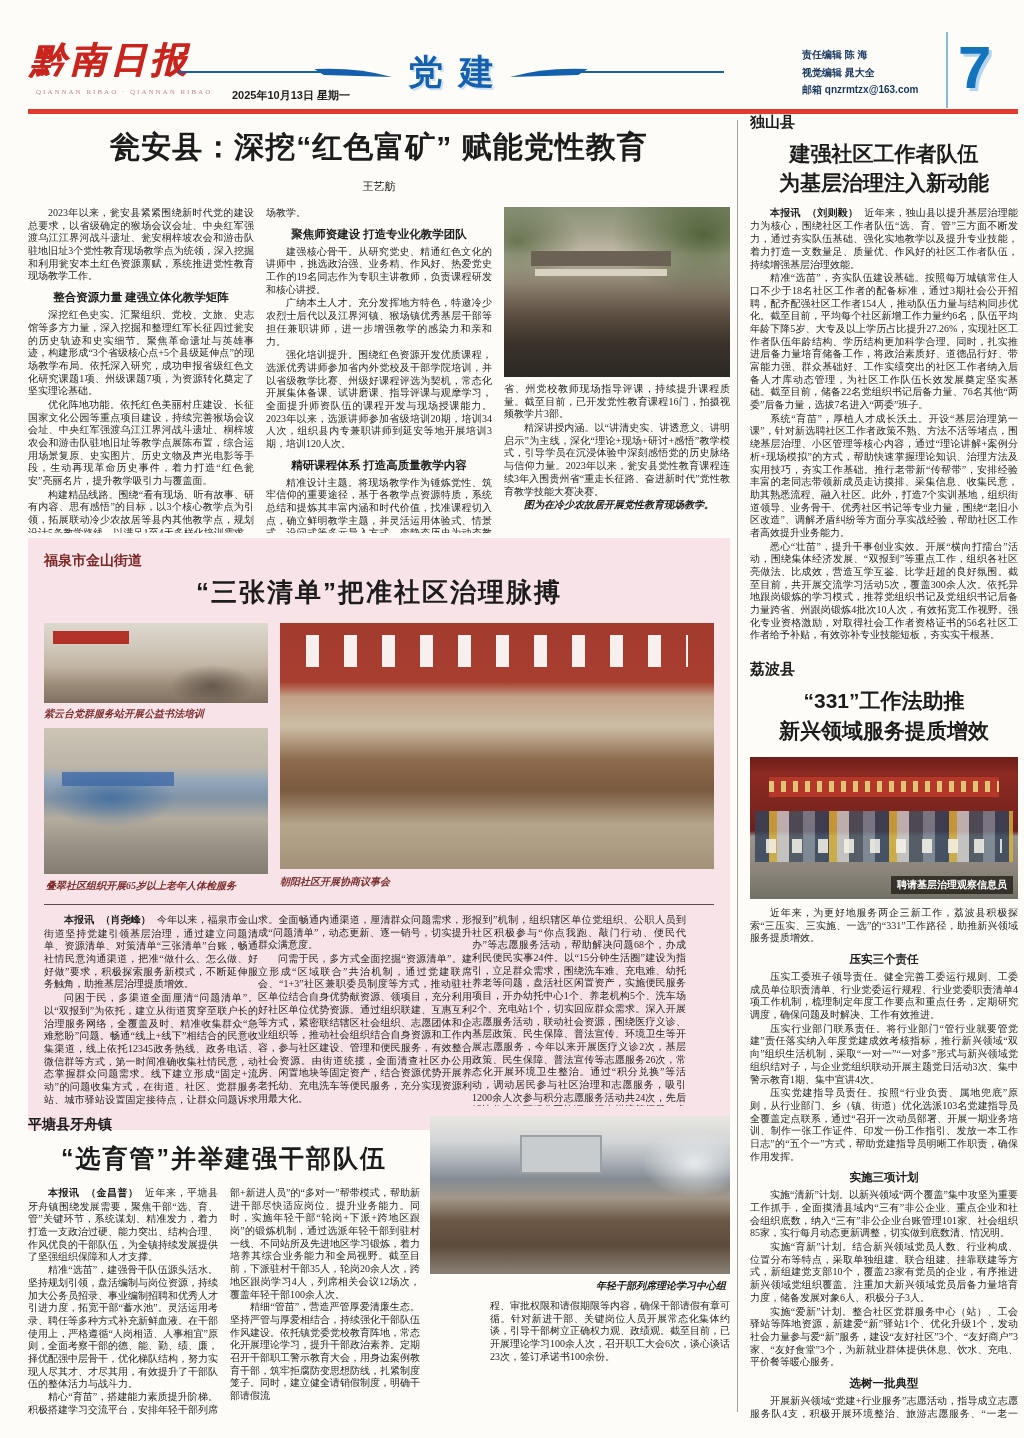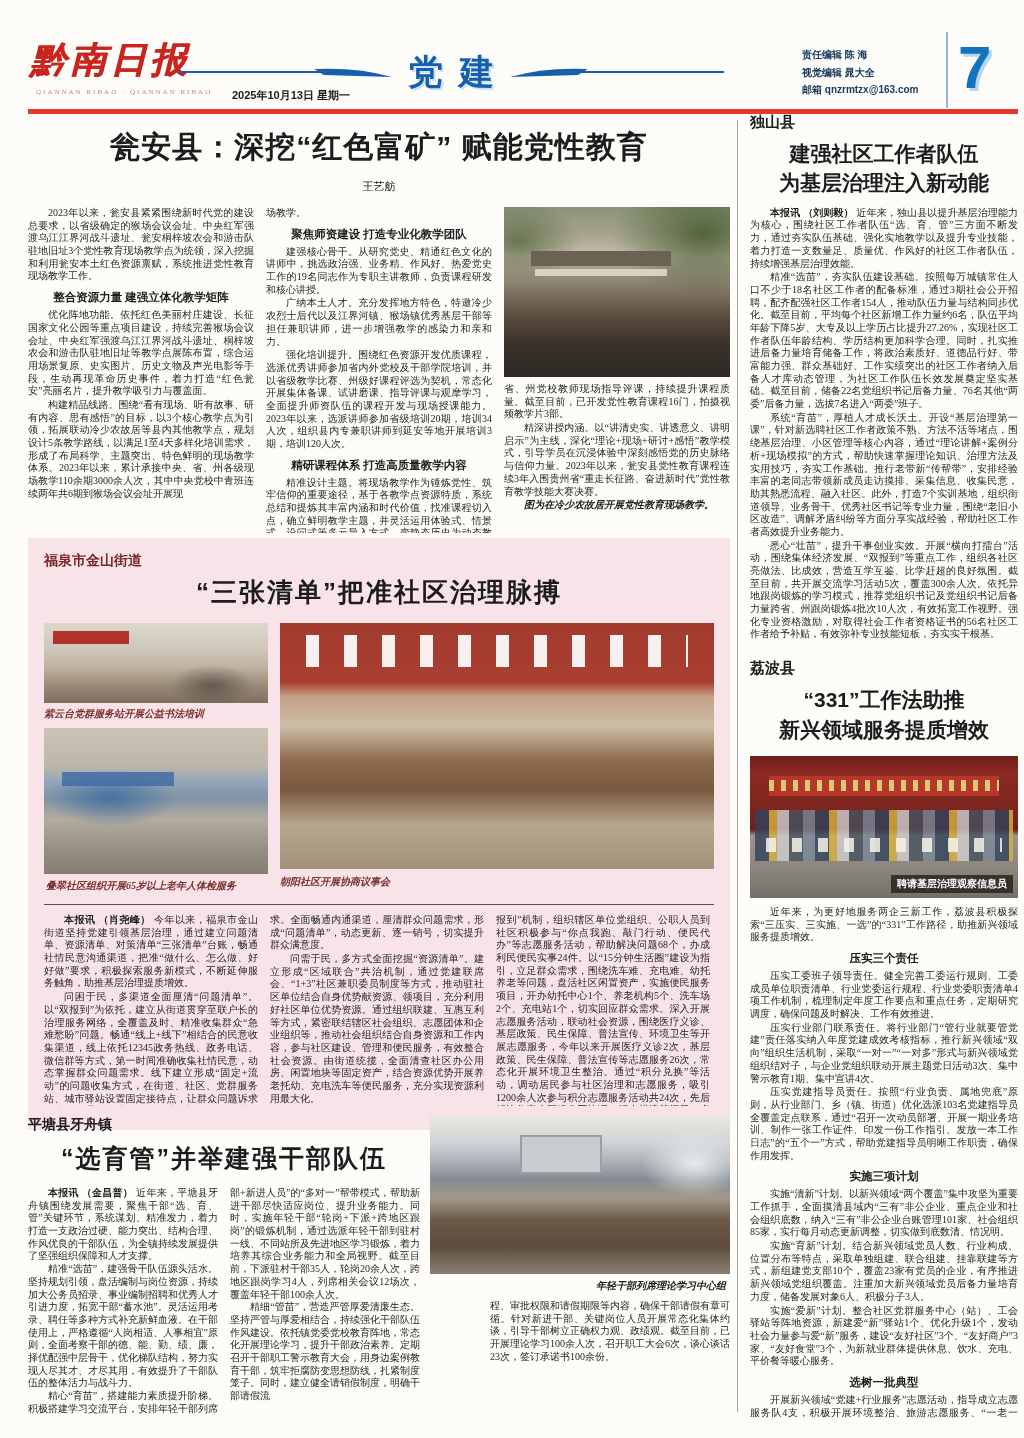--- a/index.html
+++ b/index.html
@@ -17,21 +17,21 @@
   .deco { flex:1; height:16px; }
   .editors { position:absolute; left:802px; top:46px; font-size:10px; font-weight:bold; color:#16365c; line-height:1.75; font-family:"Liberation Sans",sans-serif; }
   .pagenum-wrap { position:absolute; left:946px; top:32px; display:flex; align-items:flex-start; }
   .pn-line { width:2px; height:76px; background:#8cb8da; margin-right:10px; }
   .pn { font-size:60px; line-height:72px; font-weight:bold; color:#1473bd; font-family:"Liberation Sans",sans-serif; text-shadow:3px 3px 0 #b5d6ec; }
   .red-rule { position:absolute; left:28px; top:109px; width:990px; height:5px; background:#e23a2c; }
 
   
   .para { font-size:10px; line-height:1.27; text-align:justify; text-indent:2em; color:#1e1e1e; }
   .para.cont { text-indent:0; }
-  .para b.lead { font-family:Liberation Sans, sans-serif;margin-top:32px; }
+  .para b.lead { font-family:Liberation Mono, monospace;margin-top:32px; }
   .subhead { font-size:11.5px; font-weight:bold; text-align:center; margin:7px 0 4px; font-family:"Liberation Sans",sans-serif; }
   .kicker { font-size:14px; font-weight:bold; font-family:"Liberation Sans",sans-serif; }
   .cap { font-size:10px; font-weight:bold; font-style:italic; }
 
   
   .main-article { position:absolute; left:28px; top:120px; width:702px; height:412px; }
   .main-hl { font-size:30px; font-weight:bold; text-align:center; letter-spacing:1px; font-family:"Liberation Sans",sans-serif; margin-top:7px; }
   .main-byline { text-align:center; font-size:11px; margin-top:11px; }
   .main-cols { display:flex; gap:12px; margin-top:13px; }
   .main-col { width:226px; height:326px; overflow:hidden; }
@@ -85,21 +85,21 @@
   .fq-hl { font-size:26px; font-weight:bold; text-align:center; letter-spacing:2px; font-family:"Liberation Sans",sans-serif; margin:5px 0 13px; }
   .fq-photos { display:flex; gap:12px; }
   .fq-left { width:224px; }
   .fq-right { flex:1; }
   .fq-cap { color:#7d3030; }
   .fq-cap.r { text-align:left; }
   .fq-cap.a { margin:4px 2px 7px 0; }
   .fq-cap.b { margin:5px 0 0 2px; }
   .fq-cap.c { margin:6px 17px 0 0; }
   .fq-divider { border-top:1px solid #5f4a4a; margin:11px 0 9px; }
-  .fq-cols { display:flex; gap:12px; }
+  .fq-cols { display:flex; }
   .fq-col { width:214px; height:192px; overflow:hidden; }
   .fq-col .para { margin-bottom:1px; }
 
   
   .vrule { position:absolute; left:737px; top:120px; width:1px; height:1292px; background:#a8a39e; }
   .right-col { position:absolute; left:750px; top:113px; width:268px; height:1305px; overflow:hidden; }
   .rc-hl { font-size:21px; font-weight:bold; text-align:center; line-height:1.4; font-family:"Liberation Sans",sans-serif; margin:7px 0 9px; }
   .right-col .para { margin-bottom:1px; }
   .rc-gap { height:17px; }
 
@@ -149,20 +149,21 @@
 
   <div class="red-rule"></div>
 
   <div class="main-article">
     <h1 class="main-hl">瓮安县：深挖“红色富矿” 赋能党性教育</h1>
     <div class="main-byline">王艺舫</div>
     <div class="main-cols">
       <div class="main-col">
         <p class="para">2023年以来，瓮安县紧紧围绕新时代党的建设总要求，以省级确定的猴场会议会址、中央红军强渡乌江江界河战斗遗址、瓮安桐梓坡农会和游击队驻地旧址3个党性教育现场教学点为统领，深入挖掘和利用瓮安本土红色资源禀赋，系统推进党性教育现场教学工作。</p>
         <div class="subhead">整合资源力量  建强立体化教学矩阵</div>
+        <p class="para">深挖红色史实。汇聚组织、党校、文旅、史志馆等多方力量，深入挖掘和整理红军长征四过瓮安的历史轨迹和史实细节。聚焦革命遗址与英雄事迹，构建形成“3个省级核心点+5个县级延伸点”的现场教学布局。依托深入研究，成功申报省级红色文化研究课题1项、州级课题7项，为资源转化奠定了坚实理论基础。</p>
         <p class="para">优化阵地功能。依托红色美丽村庄建设、长征国家文化公园等重点项目建设，持续完善猴场会议会址、中央红军强渡乌江江界河战斗遗址、桐梓坡农会和游击队驻地旧址等教学点展陈布置，综合运用场景复原、史实图片、历史文物及声光电影等手段，生动再现革命历史事件，着力打造“红色瓮安”亮丽名片，提升教学吸引力与覆盖面。</p>
         <p class="para">构建精品线路。围绕“看有现场、听有故事、研有内容、思有感悟”的目标，以3个核心教学点为引领，拓展联动冷少农故居等县内其他教学点，规划设计5条教学路线，以满足1至4天多样化培训需求，形成了布局科学、主题突出、特色鲜明的现场教学体系。2023年以来，累计承接中央、省、州各级现场教学110余期3000余人次，其中中央党校中青班连续两年共6期到猴场会议会址开展现</p>
       </div>
       <div class="main-col">
         <p class="para cont">场教学。</p>
         <div class="subhead">聚焦师资建设  打造专业化教学团队</div>
         <p class="para">建强核心骨干。从研究党史、精通红色文化的讲师中，挑选政治强、业务精、作风好、热爱党史工作的19名同志作为专职主讲教师，负责课程研发和核心讲授。</p>
         <p class="para">广纳本土人才。充分发挥地方特色，特邀冷少农烈士后代以及江界河镇、猴场镇优秀基层干部等担任兼职讲师，进一步增强教学的感染力和亲和力。</p>
         <p class="para">强化培训提升。围绕红色资源开发优质课程，选派优秀讲师参加省内外党校及干部学院培训，并以省级教学比赛、州级好课程评选为契机，常态化开展集体备课、试讲磨课、指导评课与观摩学习，全面提升师资队伍的课程开发与现场授课能力。2023年以来，选派讲师参加省级培训20期，培训34人次，组织县内专兼职讲师到延安等地开展培训3期，培训120人次。</p>
         <div class="subhead">精研课程体系  打造高质量教学内容</div>

